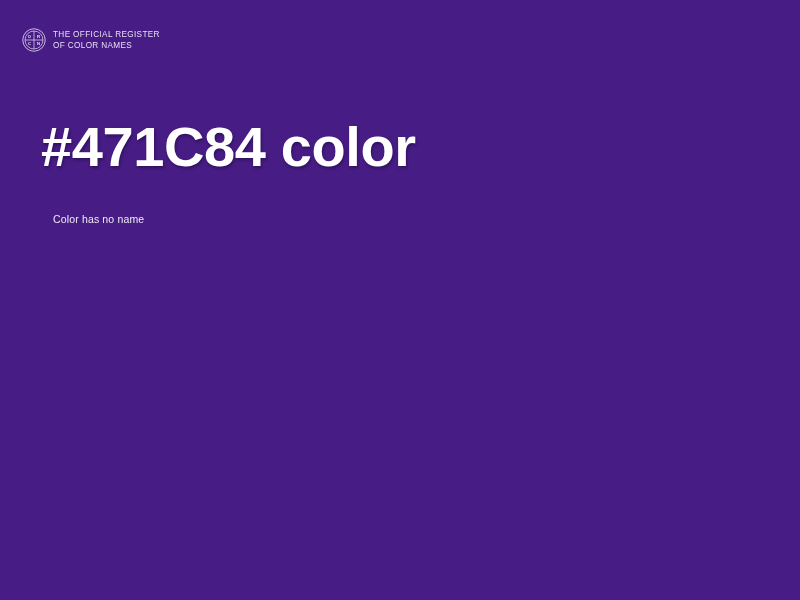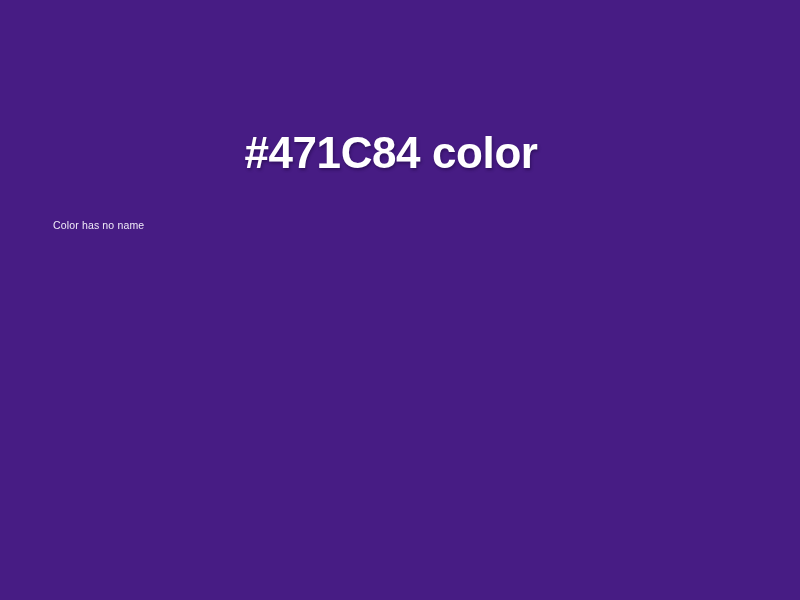--- a/index.html
+++ b/index.html
@@ -59,46 +59,66 @@
 
   
   .main {
     position: absolute;
     left: 41px;
     top: 122px;
     width: 700px;
   }
 
   .color-title {
-    margin: 6px;
-    font-size: 44px;
+    margin: 0;
+    font-size: 56px;
     line-height: 50px;
     font-weight: 700;
     letter-spacing: -0.4px;
     color: #ffffff;
     text-shadow: 1px 2px 3px rgba(22, 4, 50, 0.45);
     white-space: nowrap;
-    text-align: center;
   }
 
   .color-subtitle {
     margin: 12px;
     padding-top: 28px;
     font-size: 10.5px;
     line-height: 14px;
     font-weight: 400;
     letter-spacing: 0.15px;
     color: #f0eaf8;
     white-space: nowrap;
   }
 </style>
 </head>
 <body>
 
 <div class="page" style="background: rgb(71, 28, 132);">
 
+  <div class="brand">
+
+    <span class="seal-wrap">
+      <svg class="seal" viewBox="0 0 48 48" xmlns="http://www.w3.org/2000/svg" aria-hidden="true">
+        <circle cx="24" cy="24" r="22.5" fill="none" stroke="#e8dff5" stroke-width="1.6"></circle>
+        <circle cx="24" cy="24" r="18" fill="none" stroke="#e8dff5" stroke-width="1.4"></circle>
+        <line x1="24" y1="6.2" x2="24" y2="41.8" stroke="#e8dff5" stroke-width="1.4"></line>
+        <line x1="6.2" y1="24" x2="41.8" y2="24" stroke="#e8dff5" stroke-width="1.4"></line>
+        <text x="15" y="20" font-family="Liberation Sans, sans-serif" font-size="8.5" font-weight="700" fill="#e8dff5" text-anchor="middle">O</text>
+        <text x="33" y="20" font-family="Liberation Sans, sans-serif" font-size="8.5" font-weight="700" fill="#e8dff5" text-anchor="middle">R</text>
+        <text x="15" y="33" font-family="Liberation Sans, sans-serif" font-size="8.5" font-weight="700" fill="#e8dff5" text-anchor="middle">C</text>
+        <text x="33" y="33" font-family="Liberation Sans, sans-serif" font-size="8.5" font-weight="700" fill="#e8dff5" text-anchor="middle">N</text>
+      </svg>
+    </span>
+
+    <div class="brand-text">
+      <span class="brand-line">THE OFFICIAL REGISTER</span>
+      <span class="brand-line">OF COLOR NAMES</span>
+    </div>
+
+  </div>
 
   <div class="main">
     <h1 class="color-title">#471C84 color</h1>
     <p class="color-subtitle">Color has no name</p>
   </div>
 
 </div>
 
 </body></html>

